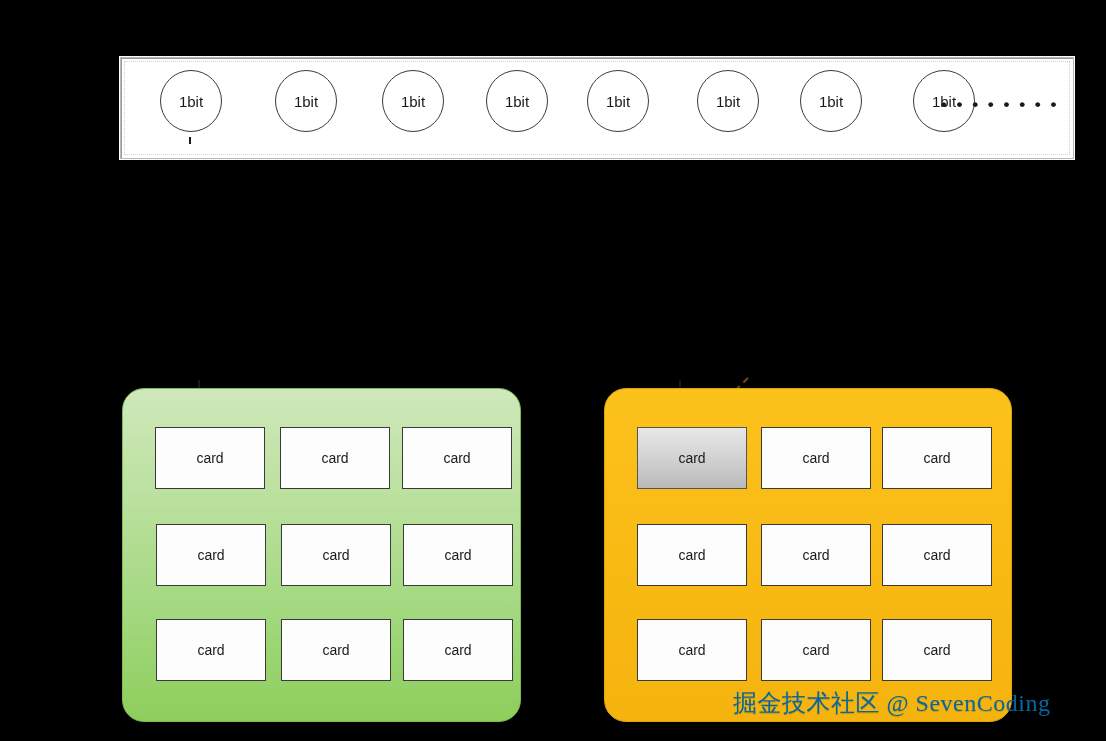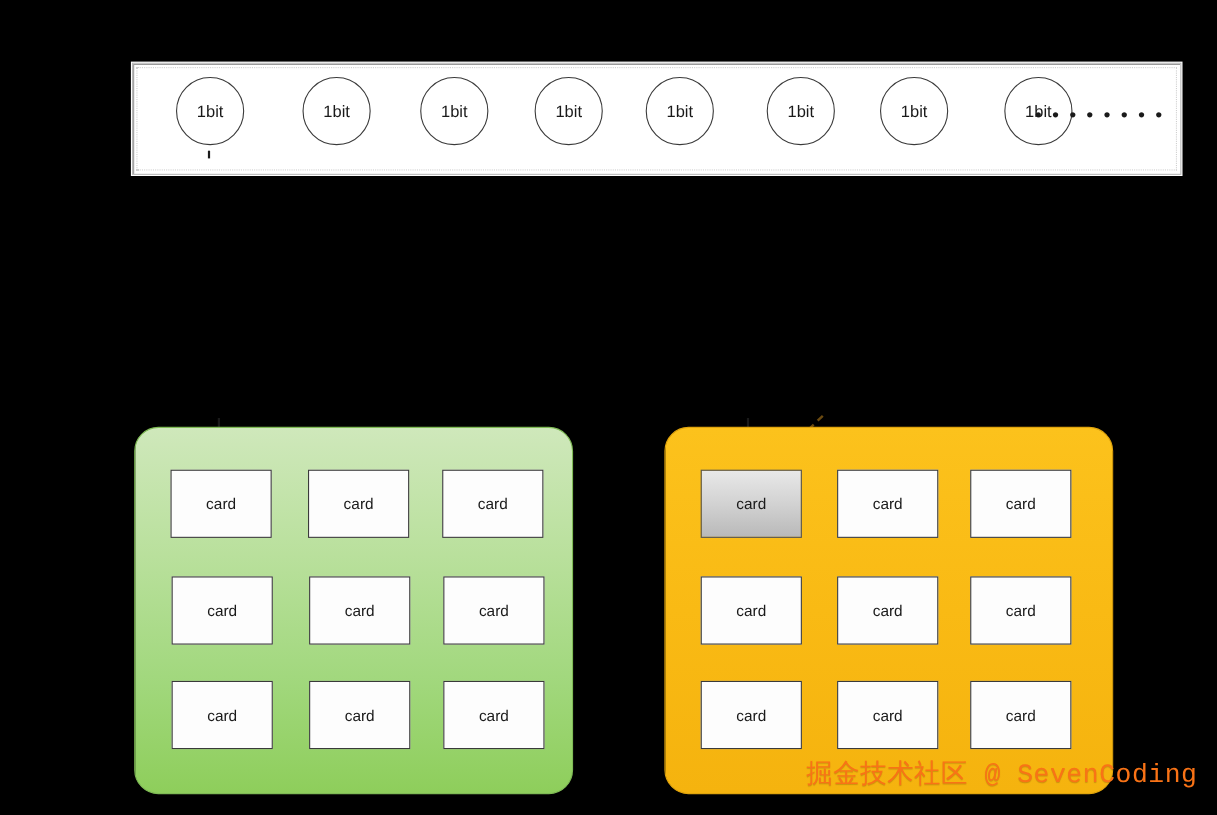--- a/index.html
+++ b/index.html
@@ -85,21 +85,21 @@
   #panel-orange {
     left: 604px;
     top: 388px;
     width: 408px;
     height: 334px;
     background: linear-gradient(to bottom, #fcc21c 0%, #f9ba14 50%, #f5b30e 100%);
     border: 1px solid #e0a40c;
   }
   .card {
     position: absolute;
-    width: 92px;
+    width: 110px;
     height: 62px;
     background: #fdfdfd;
     border: 1.6px solid #3a3a3a;
     box-sizing: border-box;
     display: flex;
     align-items: center;
     justify-content: center;
     font-size: 14px;
     color: #1a1a1a;
   }
@@ -107,25 +107,25 @@
     background: linear-gradient(to bottom, #e8e8e8 0%, #d2d2d2 50%, #b9b9b9 100%);
     border-color: #555555;
   }
 
   
   #watermark {
     position: absolute;
     left: 733px;
     top: 687px;
     font-size: 24px;
-    color: #f97316;
+    color: #0369a1;
     white-space: nowrap;
     text-shadow: 0 1px 1px rgba(0,0,0,0.18);
     letter-spacing: 0.5px;
-    font-family: Liberation Mono, monospace;
+    font-family: Liberation Serif, serif;
   }
 </style>
 </head>
 <body>
 
 <div id="bit-strip">
   <div class="inner-dash"></div>
   <div id="bit-circles">
       <div class="bit-circle" style="left: 39px;">1bit</div>
       <div class="bit-circle" style="left: 154px;">1bit</div>

